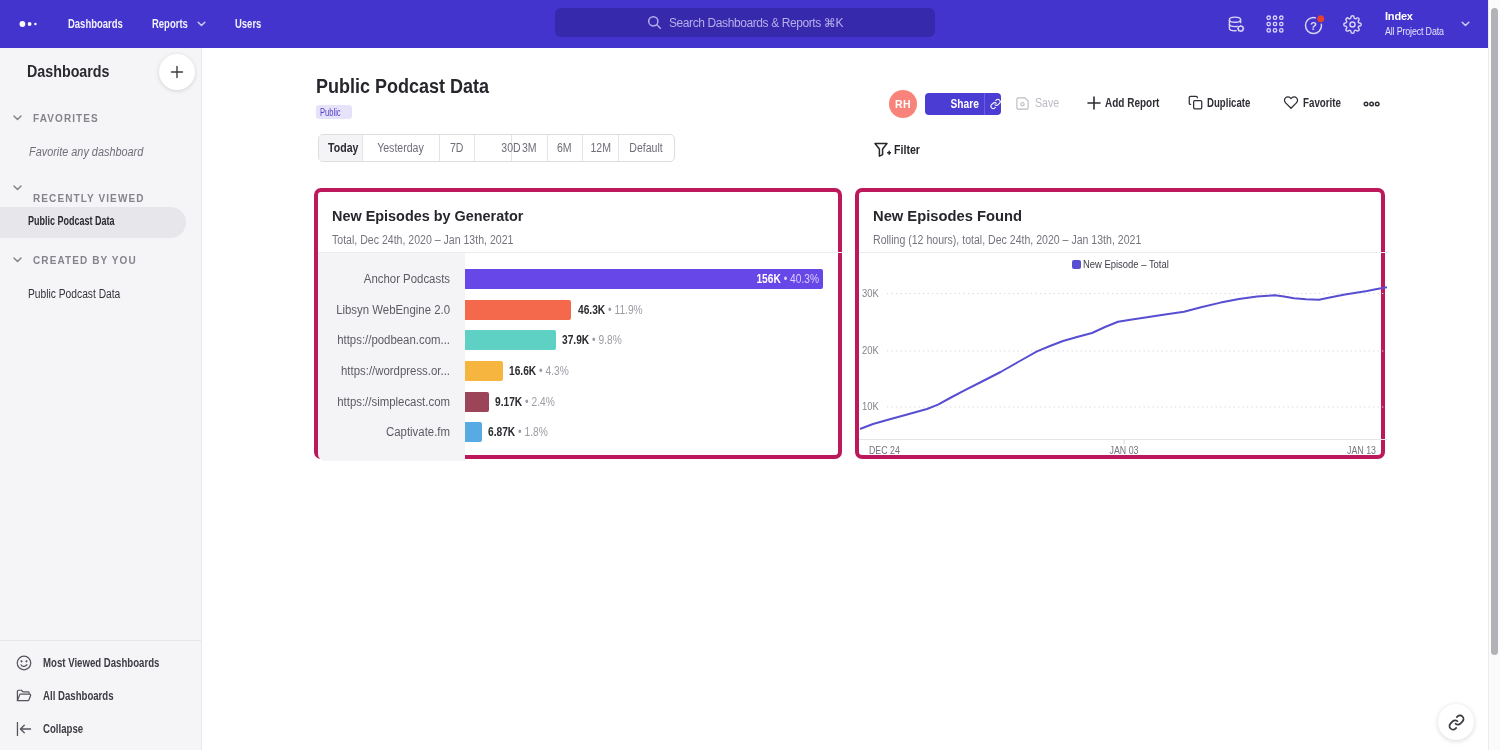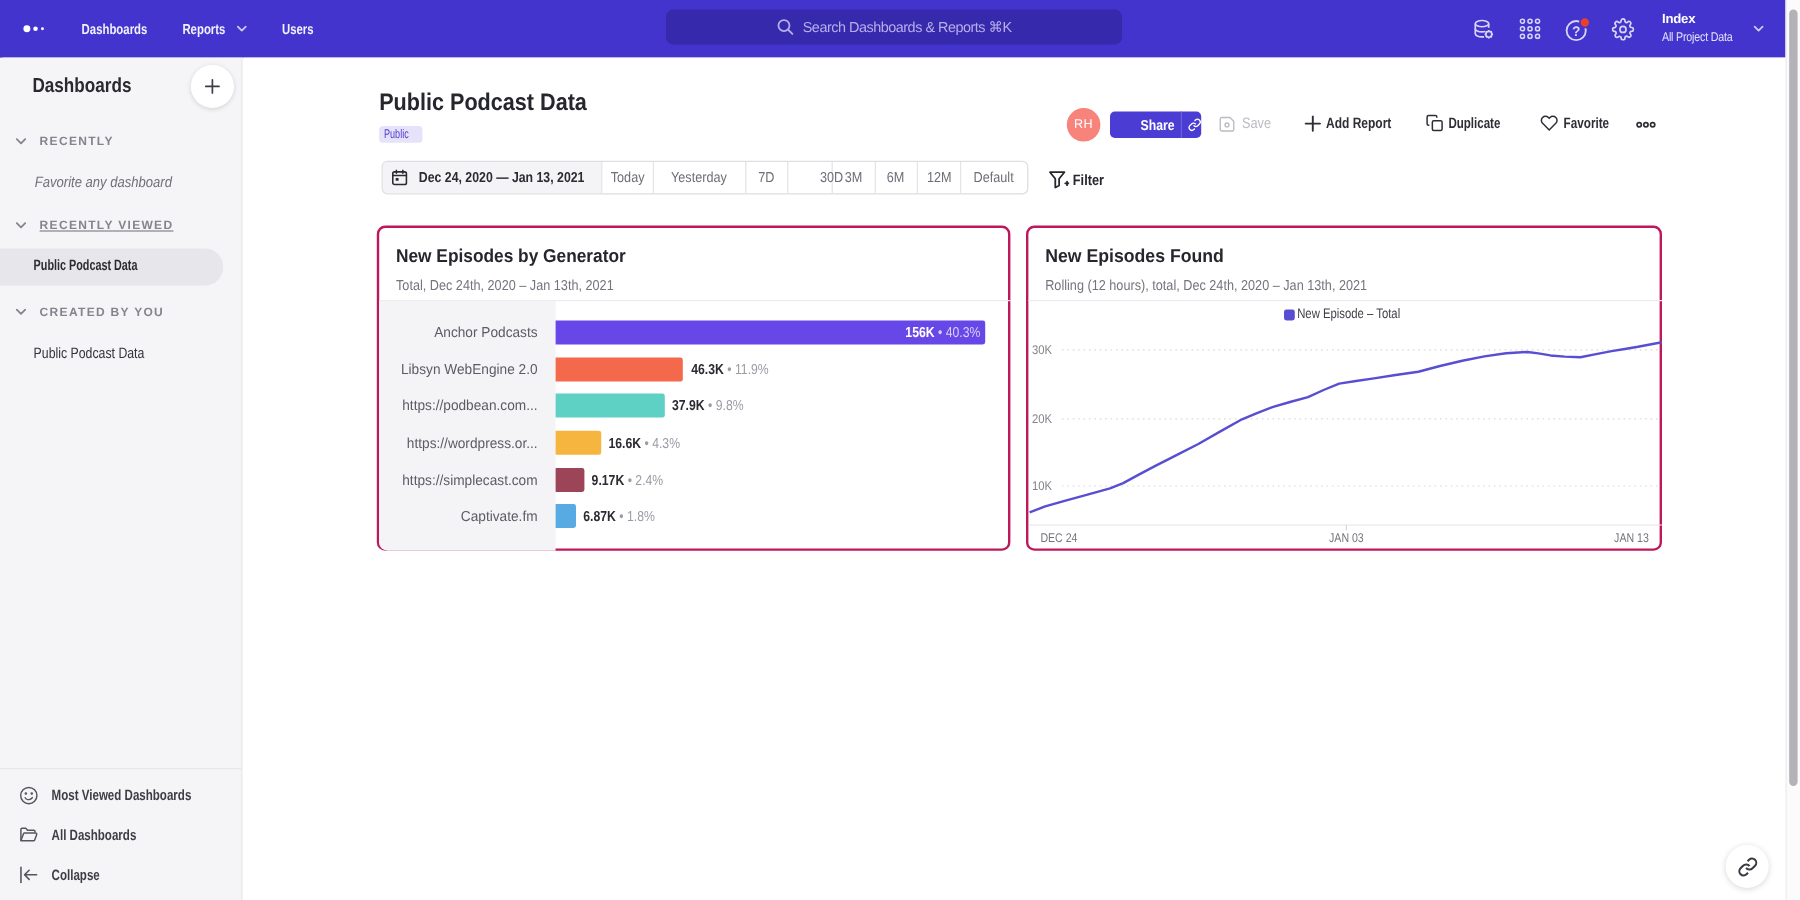--- a/index.html
+++ b/index.html
@@ -21,21 +21,21 @@
 #main { position:absolute; left:203px; top:48px; width:1285px; height:702px; background:#fff; }
 h1 { position:absolute; left:113px; top:28px; font-size:20px; line-height:20px; color:#26262d; transform:scaleX(.9); transform-origin:0 0; white-space:nowrap; }
 #pubtag { position:absolute; left:113px; top:57px; height:14px; line-height:14px; background:#e6e2f9; color:#5240cb; font-size:10.5px; padding:0 3.5px; border-radius:3px; }
 #pubtag span { display:inline-block; transform:scaleX(.72); transform-origin:0 50%; }
 
 #datebar { position:absolute; left:115px; top:86px; height:28px; border:1px solid #dddde2; border-radius:5px; display:flex; background:#fff; }
 #datebar .seg { display:flex; align-items:center; justify-content:center; font-size:12px; color:#6e6e78; border-left:1px solid #e3e3e8; }
 #datebar .seg span { transform:scaleX(.88); transform-origin:50% 50%; white-space:nowrap; }
 #datebar .seg:first-child { border-left:none; background:#f4f4f6; border-radius:4px 0 0 4px; color:#2b2b31; font-weight:700; justify-content:flex-start; padding-left:7px; }
 
-.card { position:absolute; top:188px; height:271px; background:#fff; border:2px solid #be185d; border-radius:7px; }
+.card { position:absolute; top:188px; height:271px; background:#fff; border:4px solid #be185d; border-radius:7px; }
 .card h2 { font-size:15.5px; line-height:15.5px; color:#26262d; position:absolute; left:14px; top:16px; transform:scaleX(.93); transform-origin:0 0; white-space:nowrap; }
 .card .sub { position:absolute; left:14px; top:41px; font-size:12px; color:#74747e; transform:scaleX(.88); transform-origin:0 0; white-space:nowrap; }
 
 .brow-label { position:absolute; height:20px; line-height:20px; left:0; width:132px; text-align:right; font-size:12px; color:#5b5b64; transform:scaleX(.95); transform-origin:100% 50%; white-space:nowrap; }
 .bar { position:absolute; height:20px; border-radius:0 2px 2px 0; }
 .bval { position:absolute; height:20px; line-height:20px; font-size:12px; font-weight:700; color:#2b2b31; white-space:nowrap; transform:scaleX(.85); transform-origin:0 50%; }
 .bval span { font-weight:400; color:#9b9ba4; }
 
 #sbtrack { position:absolute; right:0; top:0; width:12px; height:750px; background:#fbfbfc; border-left:1px solid #ebebed; }
 #sbthumb { position:absolute; right:2.5px; top:8px; width:7px; height:647px; background:#b3b3b7; border-radius:3.5px; }
@@ -106,27 +106,27 @@
   <div class="abs" style="left:27px; top:14px; font-size:17px; line-height:20px; font-weight:700; color:#29292f; transform:scaleX(.84); transform-origin:0 0;">Dashboards</div>
   <div class="abs" style="left:159px; top:6px; width:36px; height:36px; background:#fff; border-radius:50%; box-shadow:0 1px 4px rgba(0,0,0,.14);">
     <svg style="position:absolute; left:11px; top:11px;" width="14" height="14" viewBox="0 0 14 14">
         <path d="M7 1.5 V12.5 M1.5 7 H12.5" stroke="#3c3c44" stroke-width="1.4" stroke-linecap="round"></path>
       </svg>
   </div>
 
   <svg class="schev" style="top:67px;" width="9" height="6" viewBox="0 0 9 6">
       <path d="M1 1 L4.5 4.5 L8 1" stroke="#84848d" stroke-width="1.5" fill="none" stroke-linecap="round" stroke-linejoin="round"></path>
     </svg>
-  <div class="sechead" style="top:65px;">RECENTLY</div>
+  <div class="sechead" style="top:65px;">FAVORITES</div>
   <div class="sideitem" style="left:29px; top:97px; font-style:italic; color:#6f6f78; transform:scaleX(.87);">Favorite any dashboard</div>
 
   <svg class="schev" style="top:137px;" width="9" height="6" viewBox="0 0 9 6">
       <path d="M1 1 L4.5 4.5 L8 1" stroke="#84848d" stroke-width="1.5" fill="none" stroke-linecap="round" stroke-linejoin="round"></path>
     </svg>
-  <div class="sechead" style="top:135px;text-decoration:underline;">RECENTLY VIEWED</div>
+  <div class="sechead" style="top:145px;">RECENTLY VIEWED</div>
   <div class="abs" style="left:0; top:159px; width:186px; height:31px; background:#e7e6ea; border-radius:0 16px 16px 0;"></div>
   <div class="sideitem" style="left:28px; top:166px; font-weight:700; color:#2b2b31; transform:scaleX(.72);">Public Podcast Data</div>
 
   <svg class="schev" style="top:209px;" width="9" height="6" viewBox="0 0 9 6">
       <path d="M1 1 L4.5 4.5 L8 1" stroke="#84848d" stroke-width="1.5" fill="none" stroke-linecap="round" stroke-linejoin="round"></path>
     </svg>
   <div class="sechead" style="top:207px;">CREATED BY YOU</div>
   <div class="sideitem" style="left:28px; top:239px;">Public Podcast Data</div>
 
   <div class="abs" style="left:0; top:592px; width:201px; border-top:1px solid #e7e6ea;"></div>
@@ -146,21 +146,21 @@
     <path d="M1.5 0.5 V14.5" stroke-linecap="round"></path>
     <path d="M15.5 7.5 H5 M8.8 3.4 L4.7 7.5 L8.8 11.6" stroke-linecap="round" stroke-linejoin="round"></path>
   </svg>
   <div class="sideitem" style="left:43px; top:674px; font-weight:700; color:#3d3d45; transform:scaleX(.77);">Collapse</div>
 </div>
 
 <div id="main">
   <h1>Public Podcast Data</h1>
   <div id="pubtag"><span>Public</span></div>
 
-  <div class="abs" style="left:686px; top:42px; width:28px; height:28px; border-radius:50%; background:#f8837b; color:#fff; font-size:10.5px; font-weight:400; display:flex; align-items:center; justify-content:center; letter-spacing:0.5px;">RH</div>
+  <div class="abs" style="left:686px; top:42px; width:28px; height:28px; border-radius:50%; background:#f8837b; color:#fff; font-size:10.5px; font-weight:700; display:flex; align-items:center; justify-content:center; letter-spacing:0.5px;">RH</div>
   <div class="abs" style="left:722px; top:45px; width:76px; height:22px; background:#4b3dd3; border-radius:4px; display:flex;padding-left:20px;">
     <div style="width:50px; text-align:center; color:#fff; font-size:12px; font-weight:700; line-height:22px; border-right:1px solid #6a5edd;"><span style="display:inline-block; transform:scaleX(.85);">Share</span></div>
     <svg style="margin:4px 0 0 5px;" width="14" height="14" viewBox="0 0 24 24" fill="none" stroke="#fff" stroke-width="2.4">
       <path d="M10 13a5 5 0 0 0 7.54.54l3-3a5 5 0 0 0-7.07-7.07l-1.72 1.71"></path>
       <path d="M14 11a5 5 0 0 0-7.54-.54l-3 3a5 5 0 0 0 7.07 7.07l1.71-1.71"></path>
     </svg>
   </div>
   <svg class="abs" style="left:812px; top:48px;" width="15" height="15" viewBox="0 0 24 24" fill="none" stroke="#bbbbc2" stroke-width="1.8">
     <path d="M19 21H5a2 2 0 0 1-2-2V5a2 2 0 0 1 2-2h11l5 5v11a2 2 0 0 1-2 2z"></path>
       <circle cx="12" cy="13" r="2.6"></circle>
@@ -179,29 +179,20 @@
     <path d="M20.84 4.61a5.5 5.5 0 0 0-7.78 0L12 5.67l-1.06-1.06a5.5 5.5 0 0 0-7.78 7.78l1.06 1.06L12 21.23l7.78-7.78 1.06-1.06a5.5 5.5 0 0 0 0-7.78z"></path>
   </svg>
   <div class="abs" style="left:1100px; top:48px; font-size:12.5px; font-weight:700; color:#2e2e35; transform:scaleX(.78); transform-origin:0 0;">Favorite</div>
   <svg class="abs" style="left:1160px; top:52px;" width="18" height="8" viewBox="0 0 18 8">
     <circle cx="3" cy="4" r="1.8" fill="none" stroke="#2e2e35" stroke-width="1.4"></circle>
       <circle cx="8.6" cy="4" r="1.8" fill="none" stroke="#2e2e35" stroke-width="1.4"></circle>
       <circle cx="14.2" cy="4" r="1.8" fill="none" stroke="#2e2e35" stroke-width="1.4"></circle>
   </svg>
 
   <div id="datebar">
-    <div class="seg" style="width:182px;">
-      <svg style="width:14px; height:14px; flex:0 0 14px; margin-right:8.5px;" viewBox="0 0 15 15" fill="none" stroke="#2b2b31" stroke-width="1.4">
-        <rect x="1.4" y="2.4" width="12.2" height="11.2" rx="1.6"></rect>
-        <path d="M1.4 5.6 H13.6"></path>
-        <path d="M4.6 1 V3.6 M10.4 1 V3.6" stroke-linecap="round"></path>
-        <rect x="4" y="7.8" width="2.6" height="2.6" rx="0.6" fill="#2b2b31" stroke="none"></rect>
-      </svg>
-      <span style="transform:scaleX(.855); transform-origin:0 50%;">Dec 24, 2020 — Jan 13, 2021</span>
-    </div>
     <div class="seg" style="width:42.5px;">
         <span>Today</span>
       </div>
     <div class="seg" style="width:77px;">
         <span>Yesterday</span>
       </div>
     <div class="seg" style="width:35.5px;">
         <span>7D</span>
       </div>
     <div class="seg" style="width:35.5px;padding-left:36px;">

